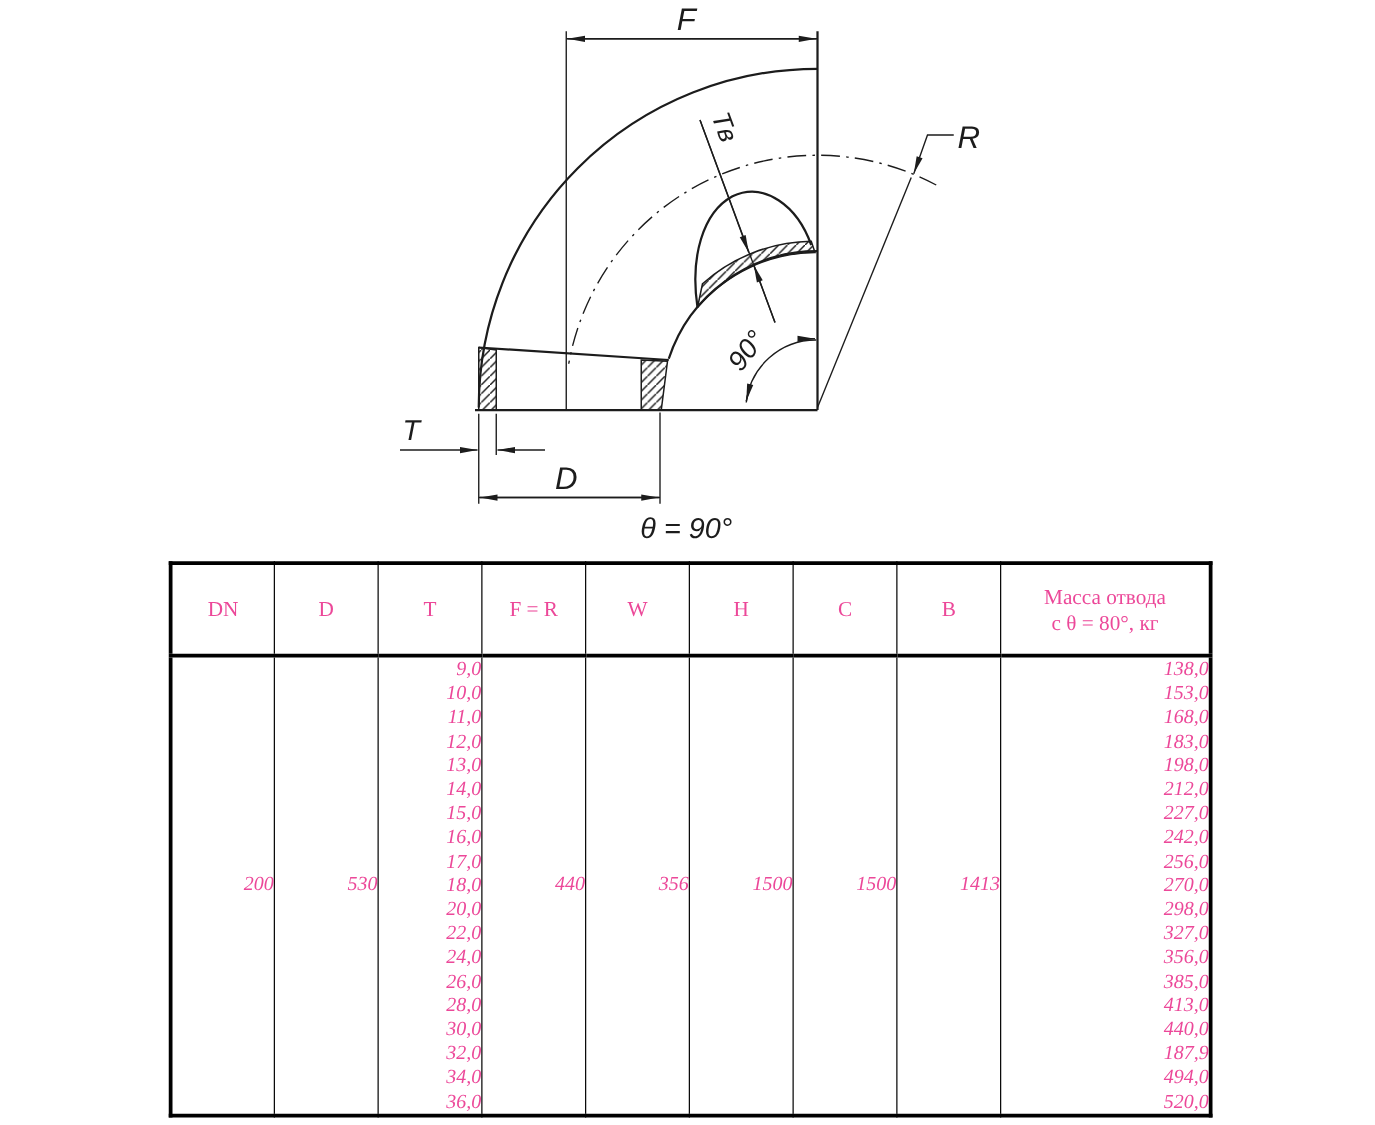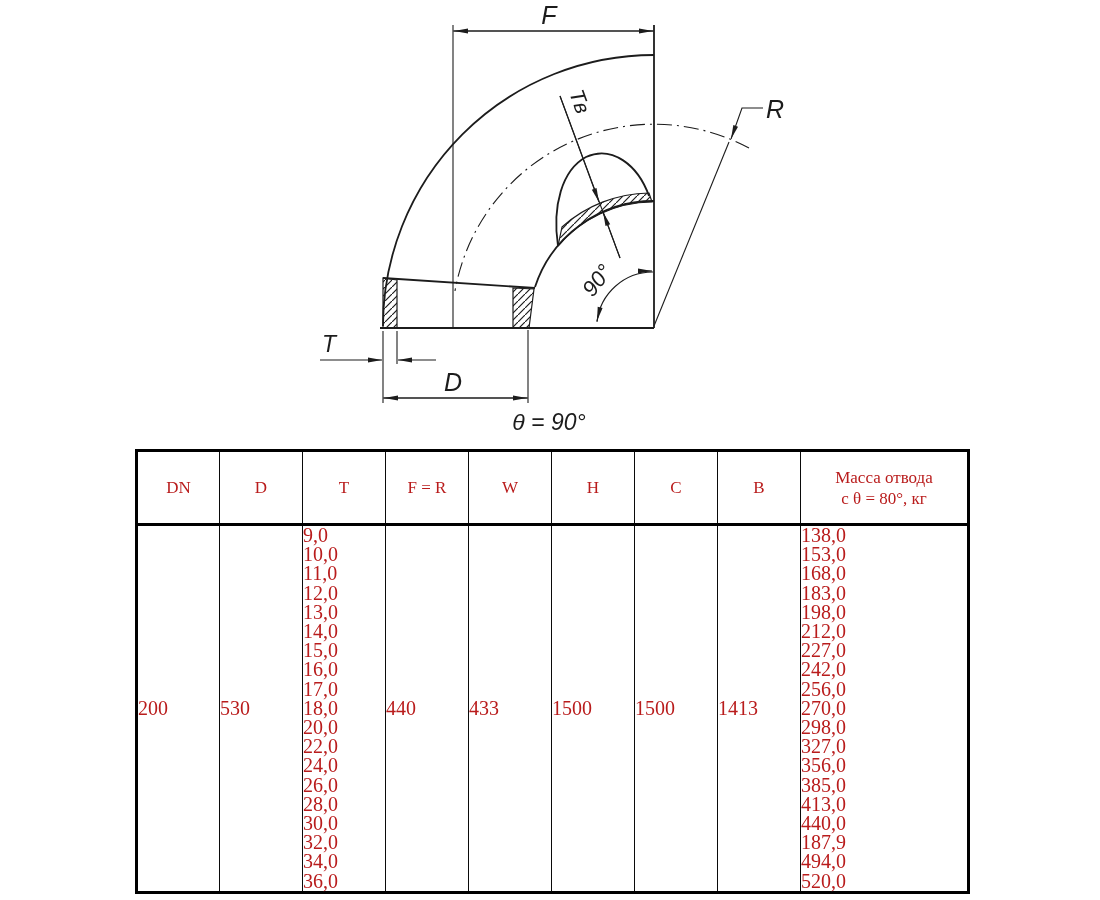--- a/index.html
+++ b/index.html
@@ -2,27 +2,27 @@
 <html><head>
 <meta charset="utf-8">
 <style>
   html,body{margin:0;padding:0;background:#fff;}
   .canvas{position:relative;width:1100px;height:900px;background:#fff;overflow:hidden;
           font-family:"Liberation Serif", serif;color:#1c1c1c;}
   svg text{fill:#1c1c1c;}
   .dim-label{font-family:"Liberation Sans", sans-serif;font-style:italic;}
   table.dims{position:absolute;left:135px;top:449px;width:832px;height:443px;
              border-collapse:collapse;table-layout:fixed;
-             font-family:"Liberation Serif", serif;color:#b91c1c;padding-left:32px;}
+             font-family:"Liberation Serif", serif;color:#ec4899;padding-left:32px;}
   table.dims, table.dims th, table.dims td{border:1.5px solid #0a0a0a;}
   table.dims{border:3px solid #000;}
   table.dims th{height:71px;font-weight:normal;font-size:17px;text-align:center;
                 vertical-align:middle;border-bottom:3px solid #000;white-space:pre-line;
                 line-height:21px;padding:0;}
-  table.dims td{text-align:left;vertical-align:middle;font-size:20px;padding:0;}
+  table.dims td{text-align:right;vertical-align:middle;font-size:16px;padding:0;font-style:italic;}
   td.multiline{white-space:pre-line;line-height:19.2px;padding:2px 0;}
 </style>
 </head>
 <body>
 
 <div class="canvas">
 
   <svg width="1100" height="448" viewBox="0 0 1100 448" style="position:absolute;left:0;top:0;">
     <defs>
       <marker id="arr" markerUnits="userSpaceOnUse" markerWidth="15" markerHeight="8" refX="14.5" refY="3" orient="auto">
@@ -140,21 +140,21 @@
 20,0
 22,0
 24,0
 26,0
 28,0
 30,0
 32,0
 34,0
 36,0</td>
         <td>440</td>
-        <td>433</td>
+        <td>356</td>
         <td>1500</td>
         <td>1500</td>
         <td>1413</td>
         <td class="multiline">138,0
 153,0
 168,0
 183,0
 198,0
 212,0
 227,0

